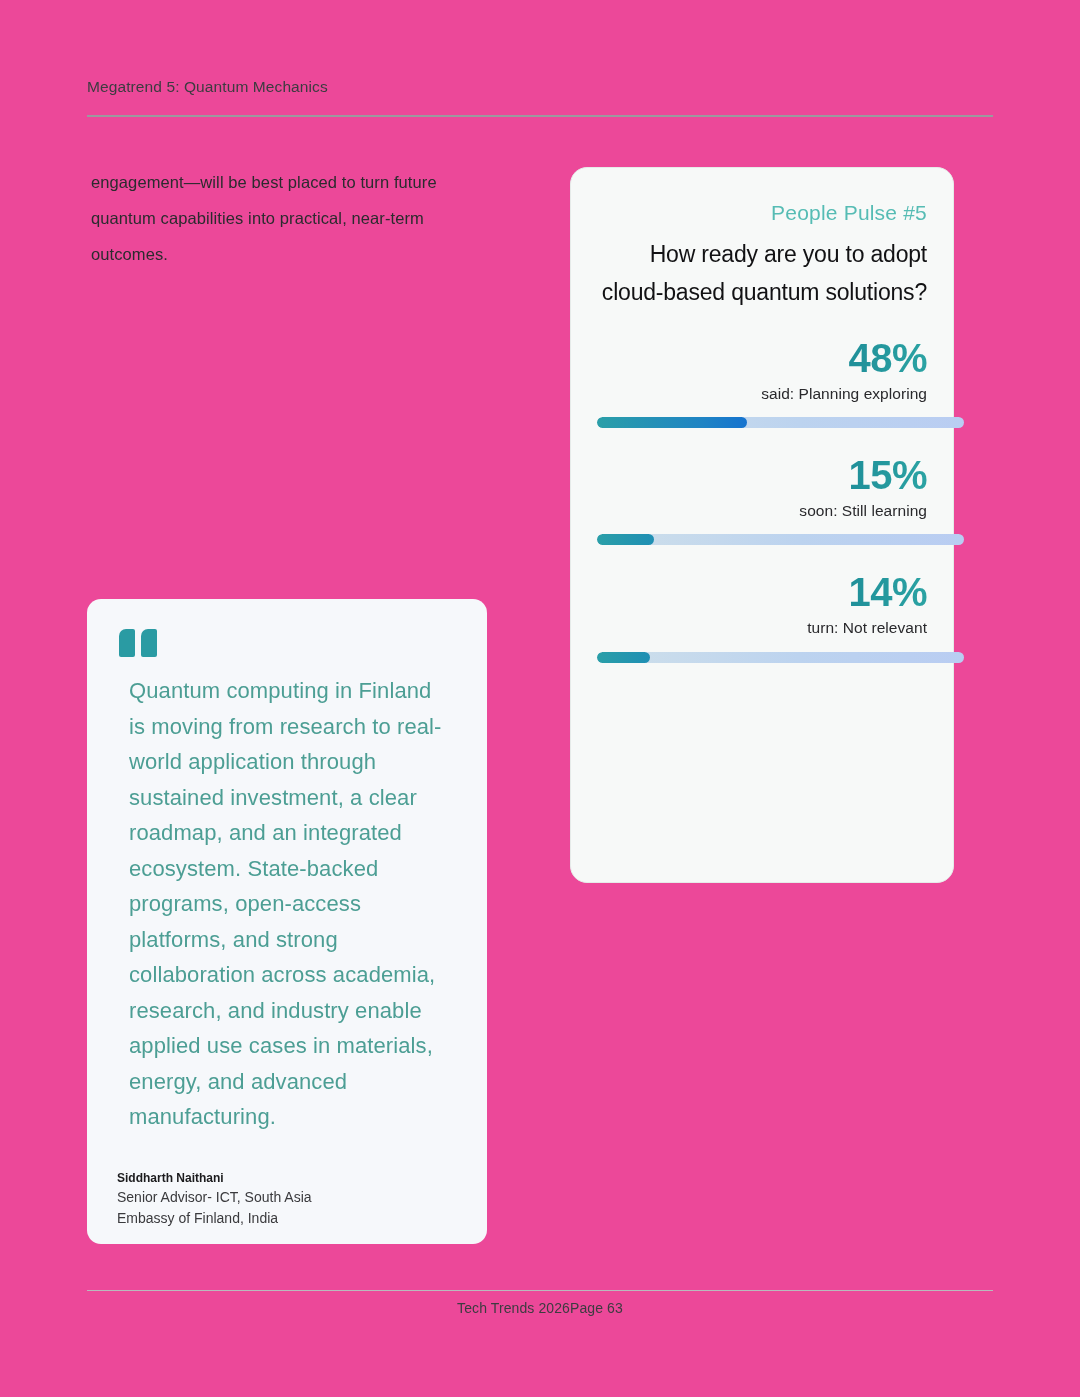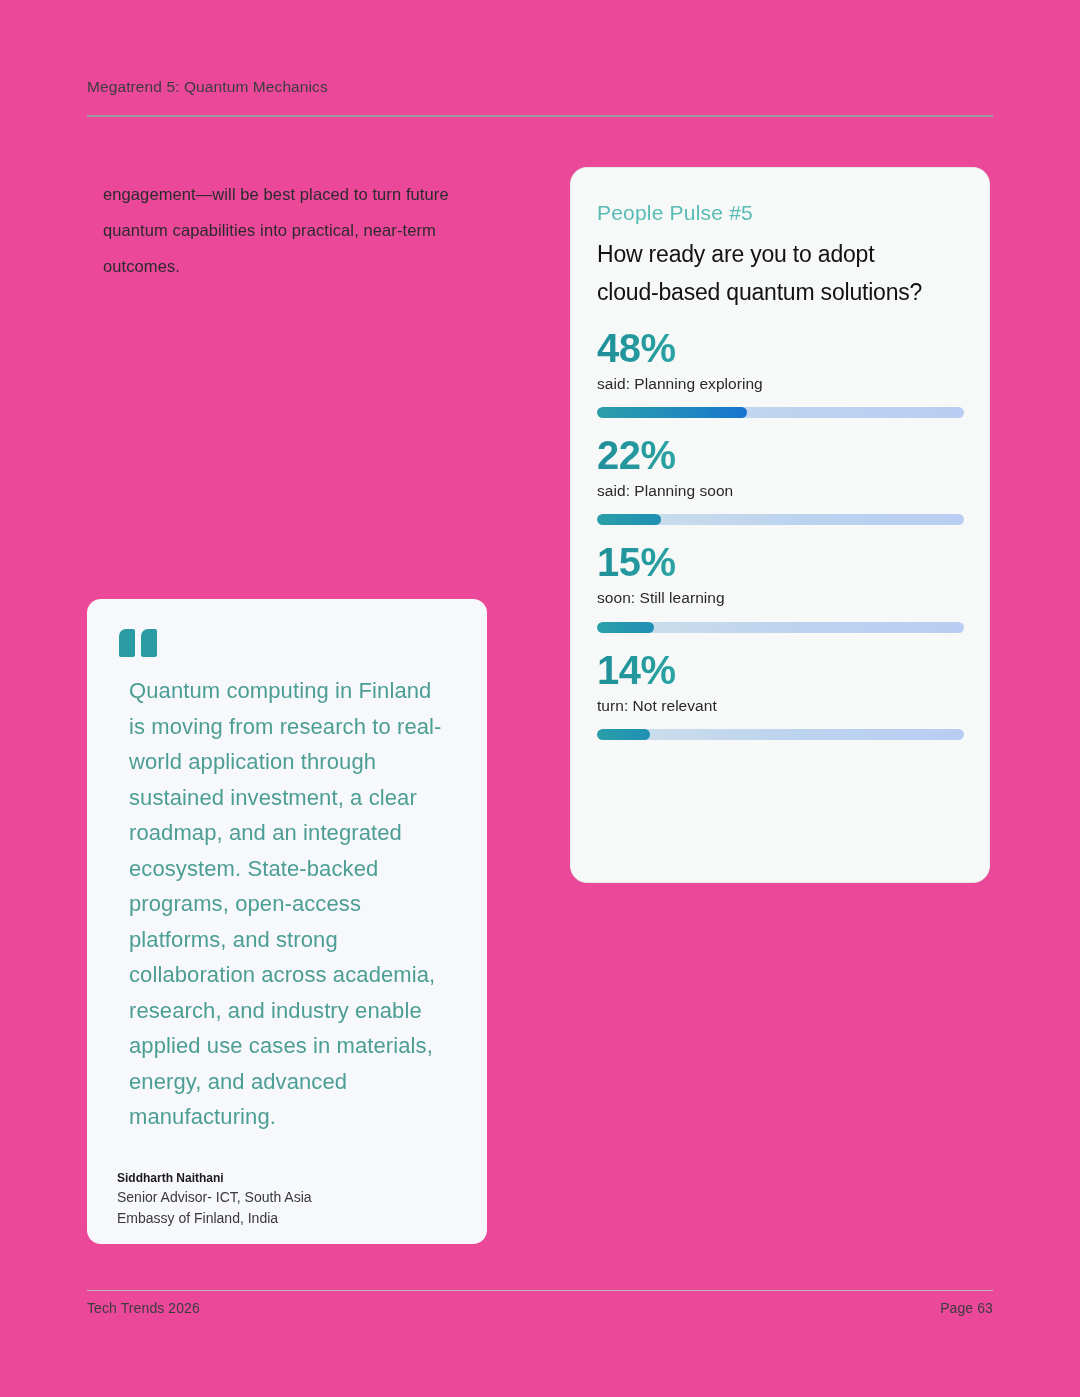--- a/index.html
+++ b/index.html
@@ -45,59 +45,60 @@
   }
 
   
   .bodycol {
     position: absolute;
     left: 87px;
     top: 160px;
     width: 420px;
   }
   .bodycol p {
-    margin: 16px;
+    margin: 4px;
     font-size: 16.5px;
     line-height: 36px;
     color: #2b2b2e;
     letter-spacing: 0.1px;
   }
 
   
   .pulse-card {
     position: absolute;
     left: 570px;
     top: 167px;
-    width: 420px;
+    width: 384px;
     height: 716px;
     box-sizing: border-box;
     background: #f7f9f8;
     border: 1px solid #e6ebe9;
     border-radius: 17px;
     padding: 26px 26px 0 26px;
+    text-align: right;
   }
   .pulse-eyebrow {
     font-size: 21px;
     color: #56bcb4;
     letter-spacing: 0.2px;
     margin: 6px 0 10px 0;
     line-height: 1.2;
   }
   .pulse-question {
     font-size: 23px;
     font-weight: normal;
     color: #121214;
     line-height: 38px;
     letter-spacing: -0.2px;
     margin: 0 0 16px 0;
     max-width: 340px;
   }
 
   .stat {
-    margin-top: 16px;
+    margin-top: 26px;
   }
   .stat-value {
     font-size: 40px;
     font-weight: bold;
     letter-spacing: -0.5px;
     line-height: 1.05;
     background: linear-gradient(90deg, #1f8f99 0%, #2ba3a3 100%);
     -webkit-background-clip: text;
     background-clip: text;
     color: #2596a0;
@@ -180,21 +181,21 @@
     width: 906px;
     height: 1.2px;
     background: #b9b9bd;
   }
   .footer {
     position: absolute;
     left: 87px;
     top: 1300px;
     width: 906px;
     display: flex;
-    justify-content: space-between;
+    justify-content: center;
     align-items: baseline;
   }
   .footer-left,
   .footer-right {
     font-size: 14px;
     color: #3c3c40;
     letter-spacing: 0.1px;
   }
 </style>
 </head>
@@ -216,27 +217,20 @@
     <div class="pulse-question">How ready are you to adopt cloud-based quantum solutions?</div>
 
     <div class="stat">
       <div class="stat-value">48%</div>
       <div class="stat-label">said: Planning exploring</div>
       <div class="bar-track">
         <div class="bar-fill" style="width: 41%;"></div>
       </div>
     </div>
 
-    <div class="stat">
-      <div class="stat-value">22%</div>
-      <div class="stat-label">said: Planning soon</div>
-      <div class="bar-track">
-        <div class="bar-fill short" style="width: 17.5%;"></div>
-      </div>
-    </div>
 
     <div class="stat">
       <div class="stat-value">15%</div>
       <div class="stat-label">soon: Still learning</div>
       <div class="bar-track">
         <div class="bar-fill short" style="width: 15.5%;"></div>
       </div>
     </div>
 
     <div class="stat">

